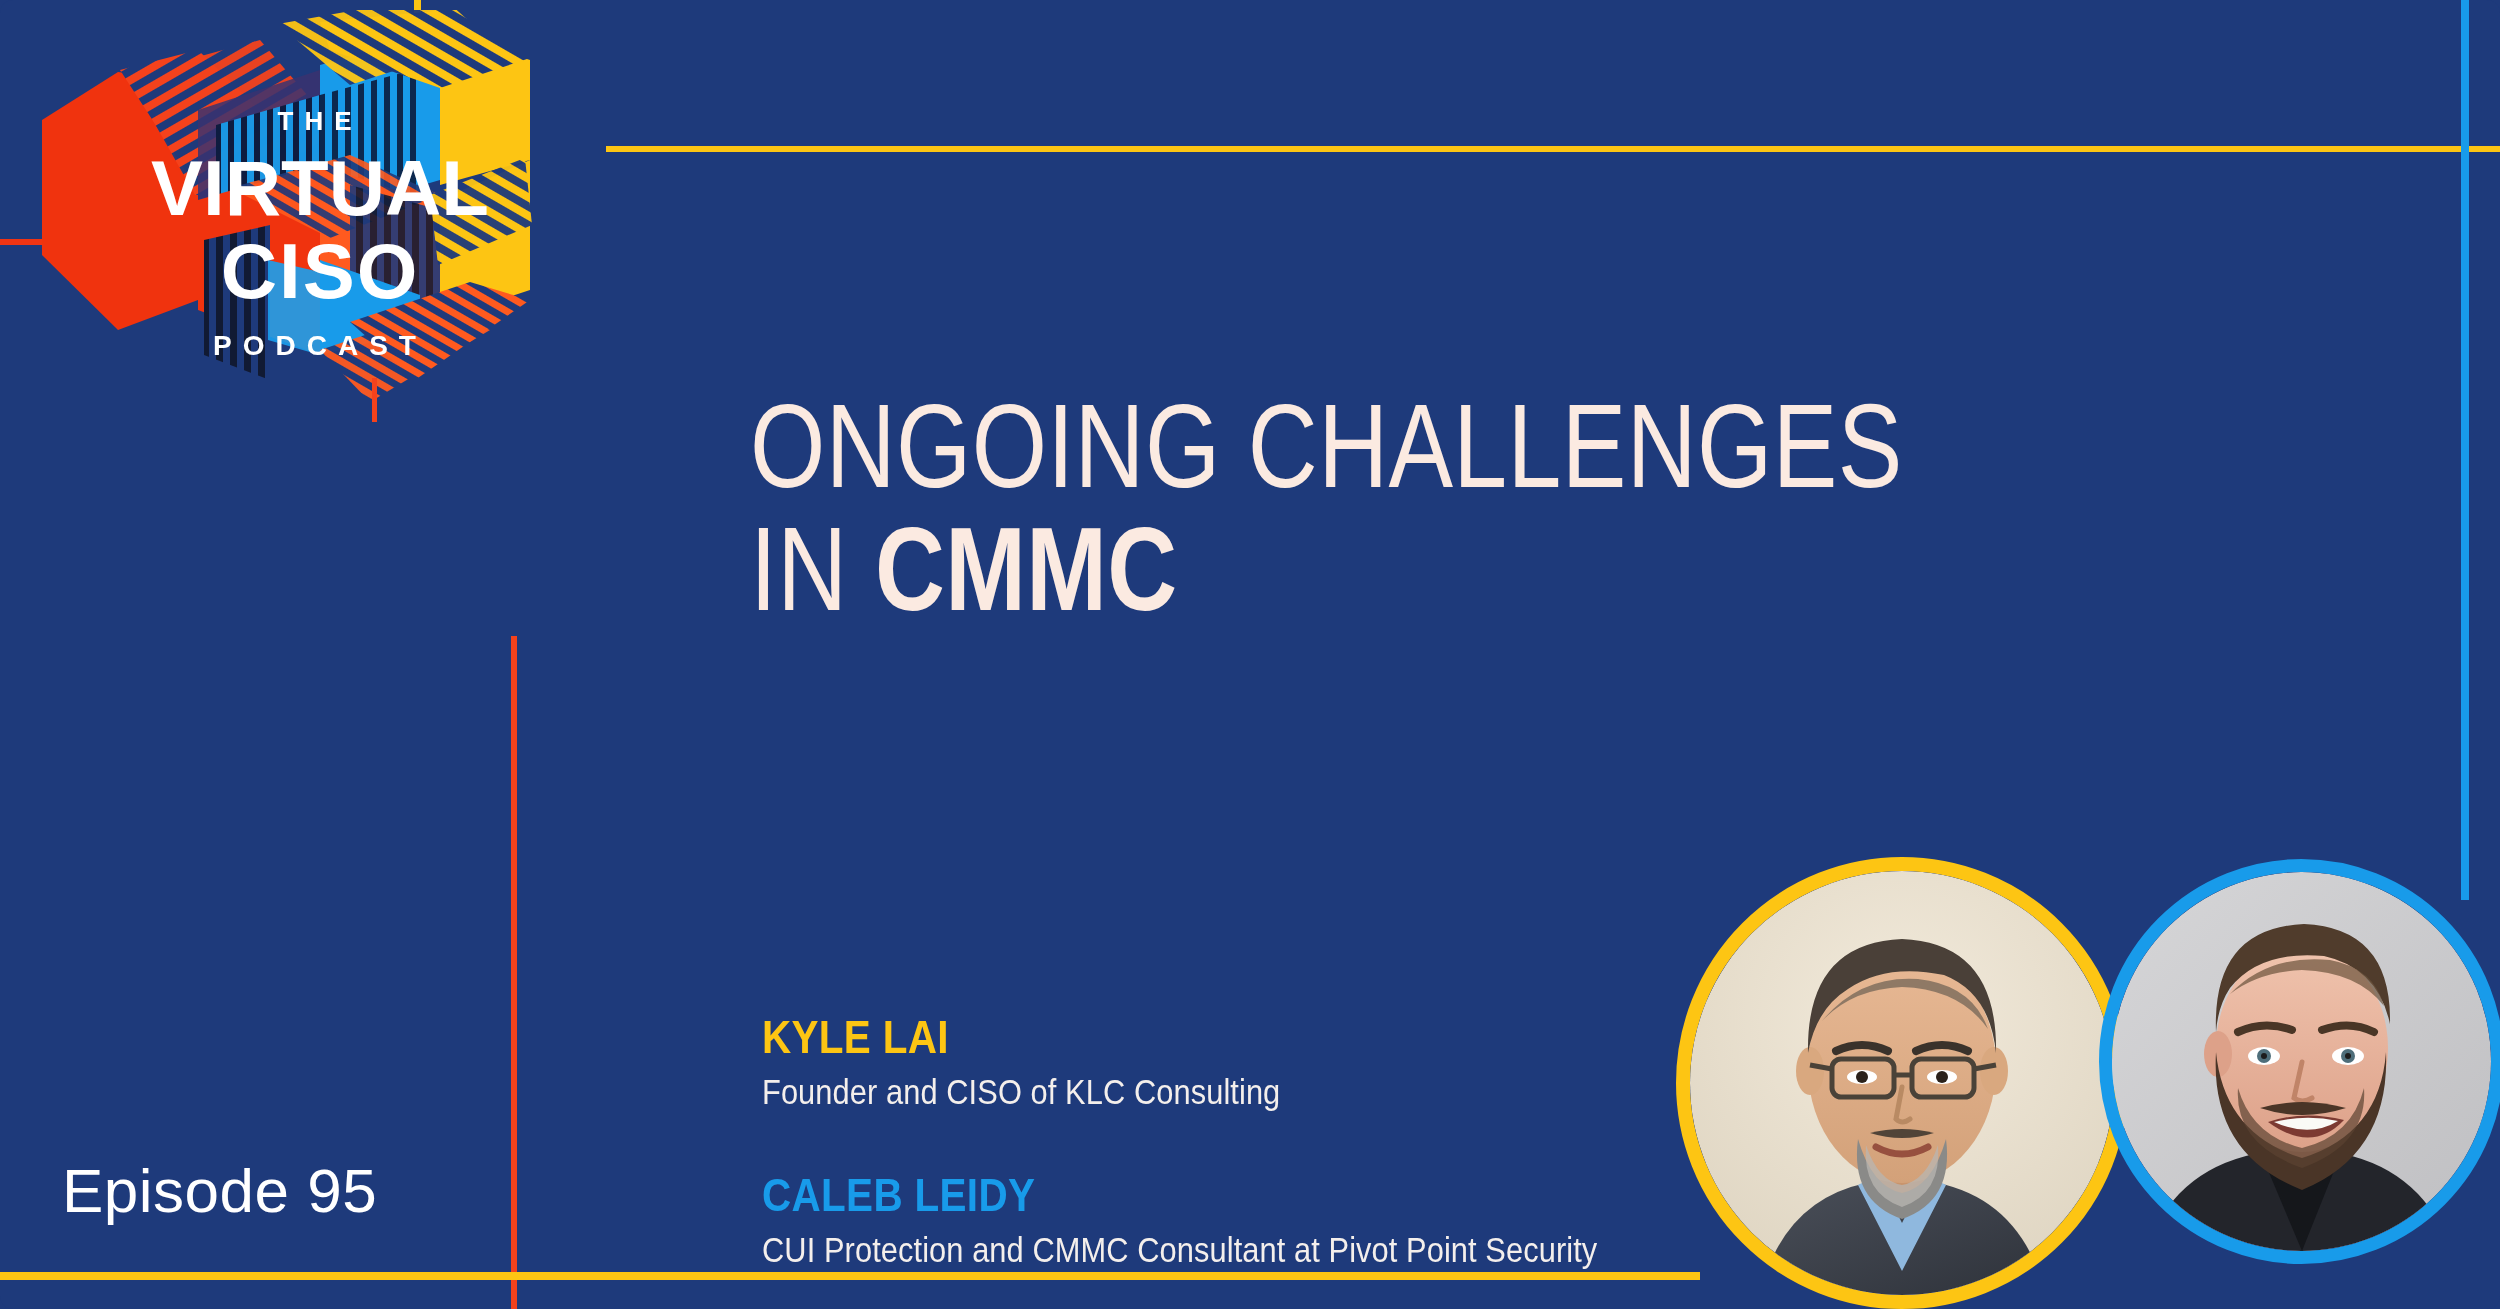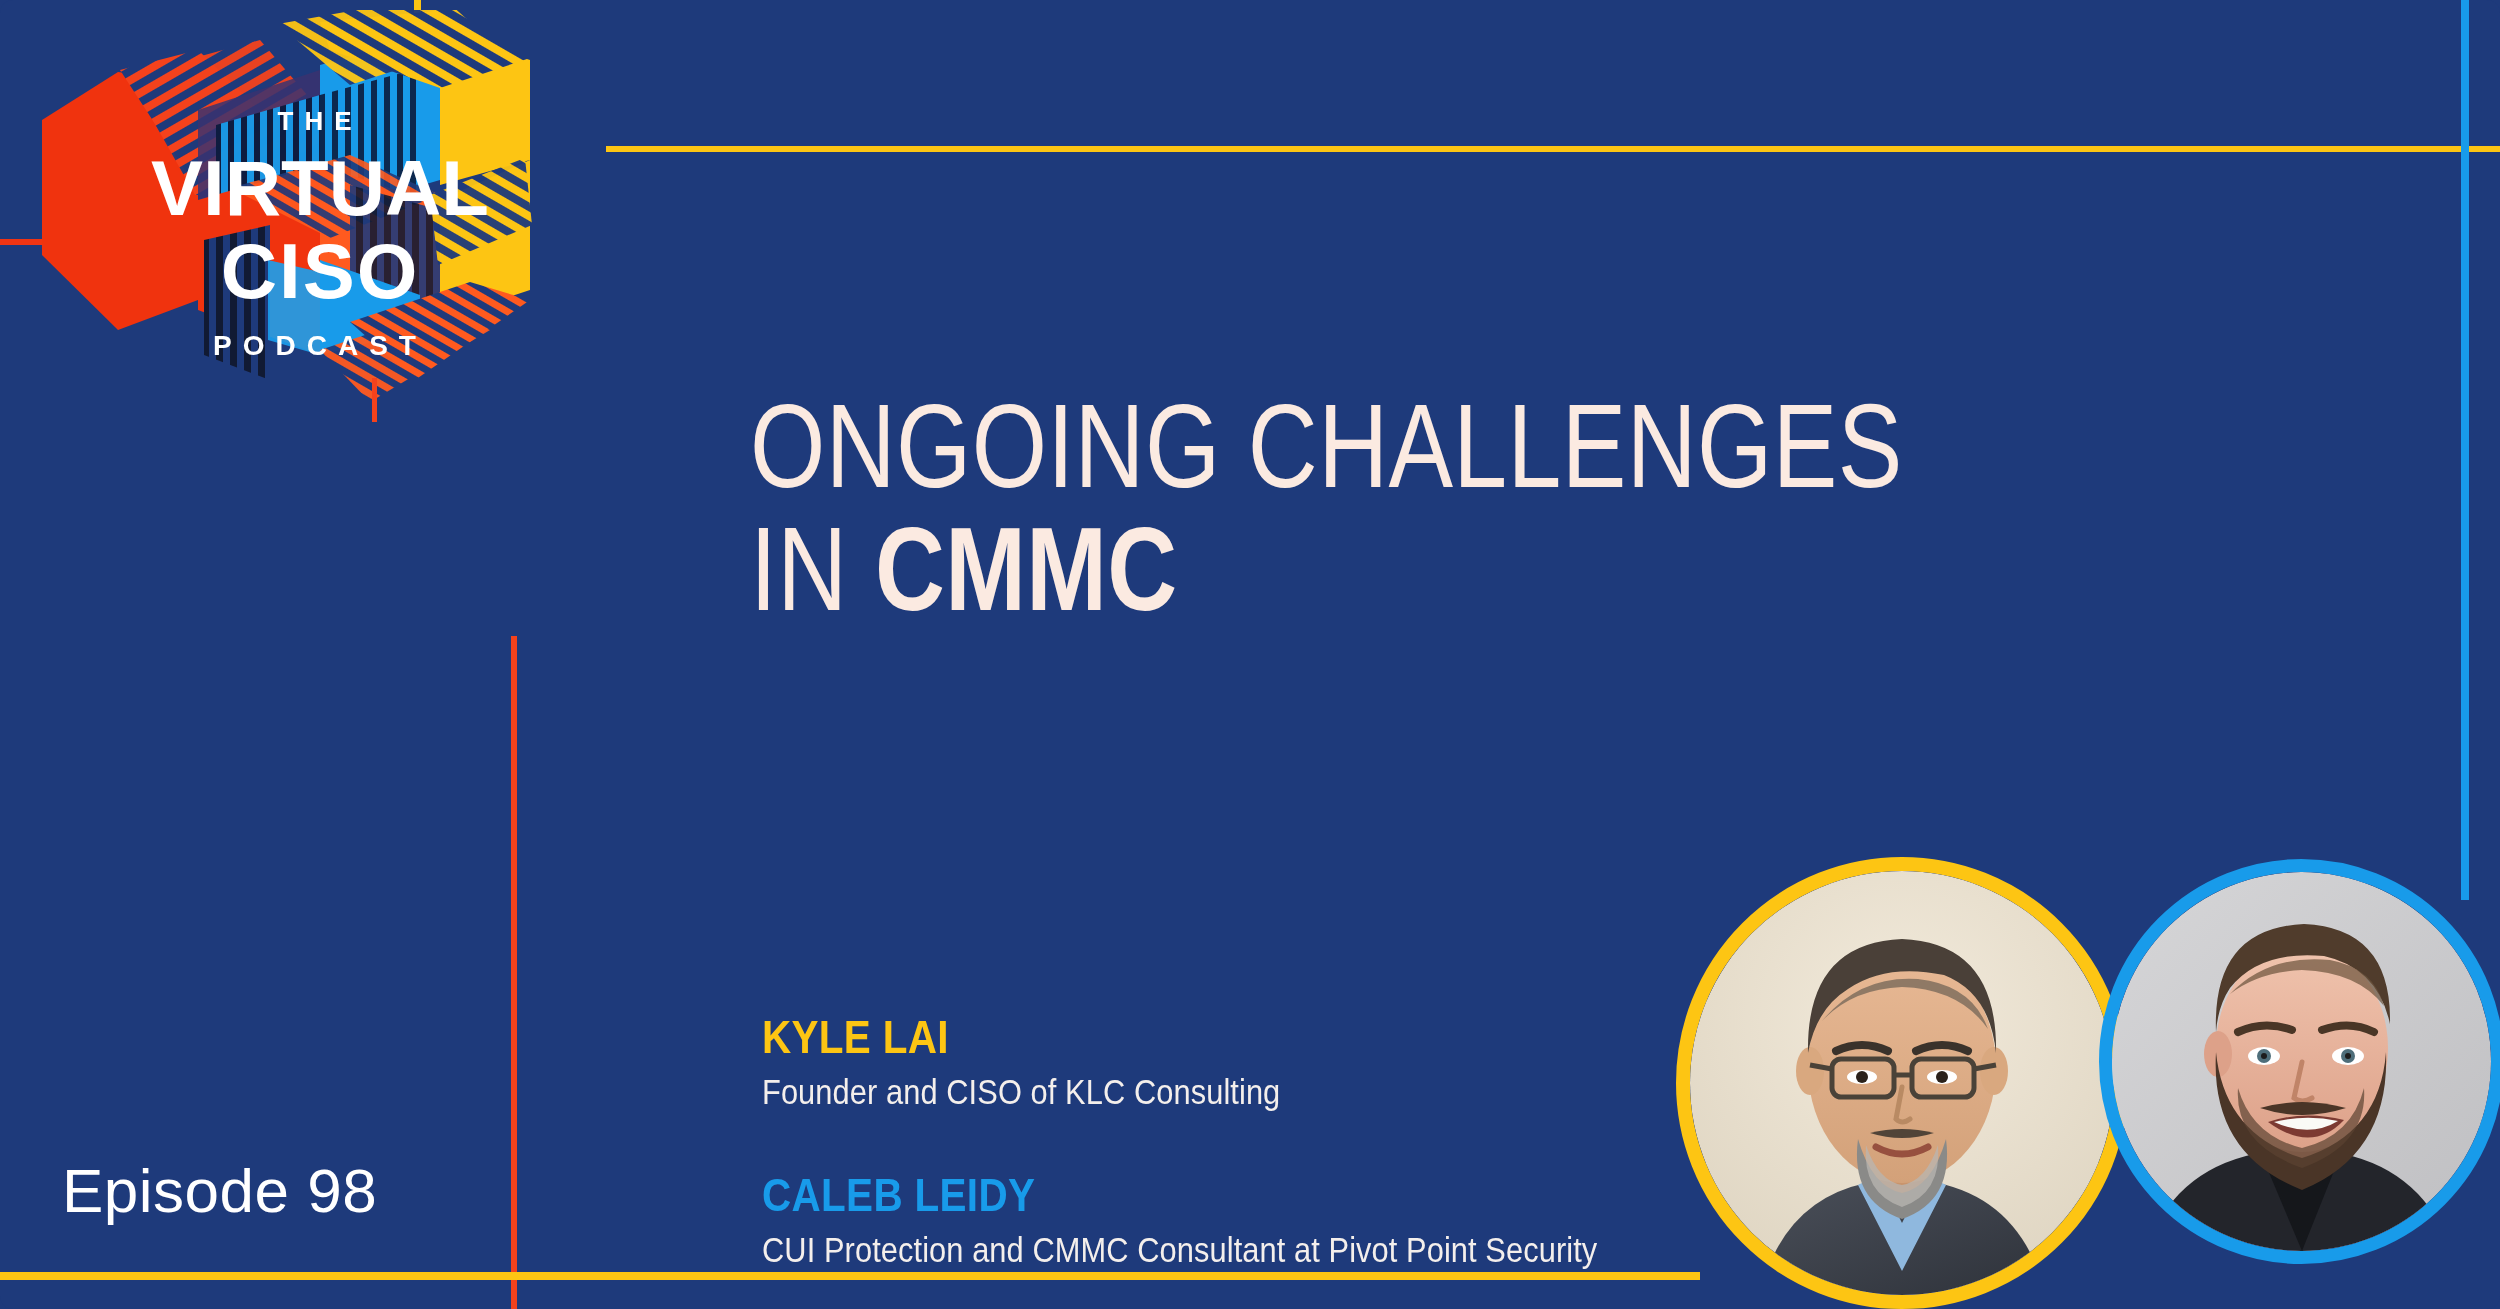--- a/index.html
+++ b/index.html
@@ -196,21 +196,21 @@
       <div class="speaker-role">Founder and CISO of KLC Consulting</div>
     </div>
 
     <div class="speaker" style="margin-top:58px;">
       <div class="speaker-name name-blue">CALEB LEIDY</div>
       <div class="speaker-role">CUI Protection and CMMC Consultant at Pivot Point Security</div>
     </div>
 
   </div>
 
-  <div id="episode-label">Episode 98</div>
+  <div id="episode-label">Episode 95</div>
 
   <div class="avatar" id="avatar-kyle">
     <div class="avatar-inner">
       <svg width="424" height="424" viewBox="0 0 424 424" xmlns="http://www.w3.org/2000/svg">
         <defs>
           <radialGradient id="kl-wall" cx="50%" cy="35%" r="80%">
             <stop offset="0%" stop-color="#F2EADB"></stop>
             <stop offset="100%" stop-color="#DCD2BE"></stop>
           </radialGradient>
           <linearGradient id="kl-skin" x1="0" y1="0" x2="0" y2="1">

